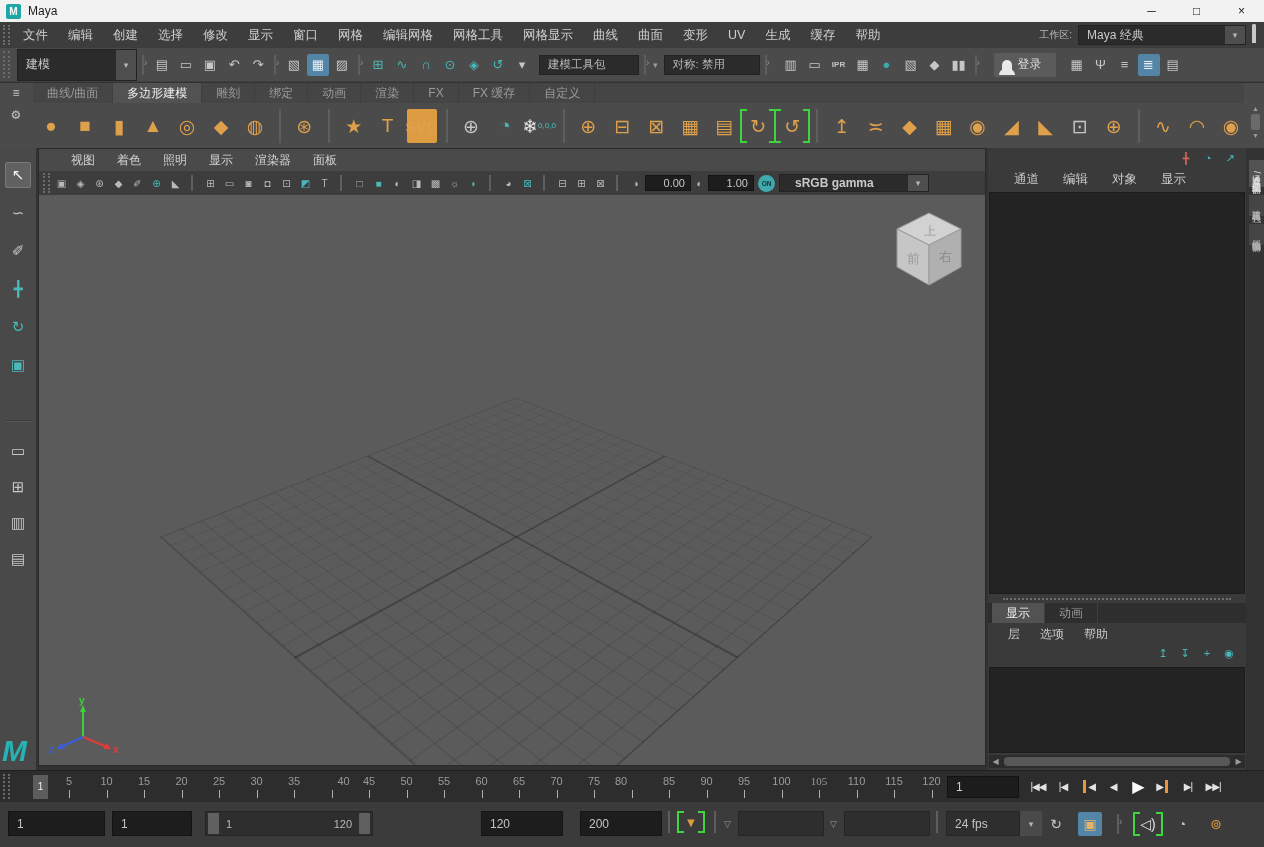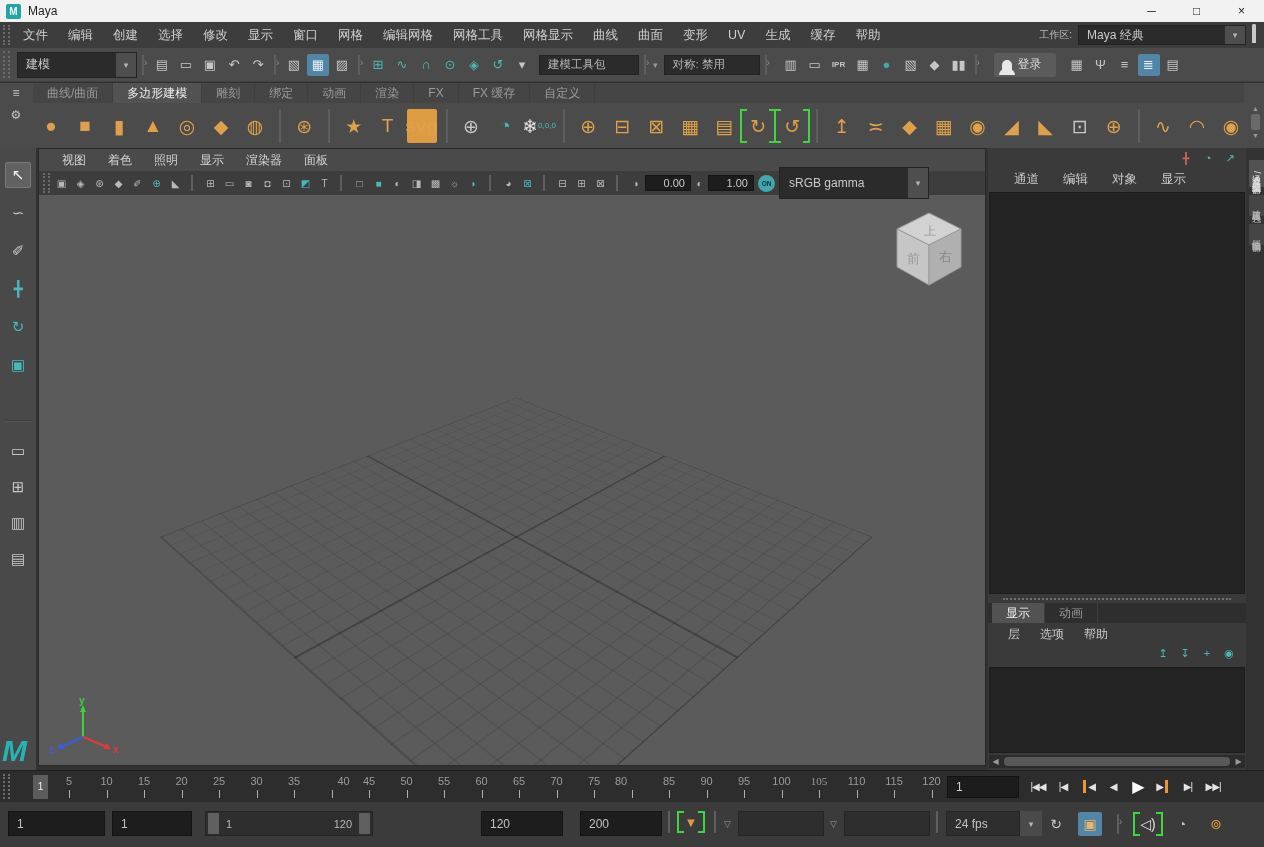--- a/index.html
+++ b/index.html
@@ -43,21 +43,21 @@
     border:2px solid #3ed63e; }
   .icon.bracket::before { left:-3px; border-right:none; }
   .icon.bracket::after { right:-3px; border-left:none; }
   .icon i { font-style:normal; display:block; font-size:8px; color:#49c2c2; line-height:4px; }
   .icon.txt { font-size:8px; font-weight:bold; letter-spacing:0; }
   .icon.badge { background:#dd9c41; color:#3a3a3a; font-size:9px; font-weight:bold; width:26px; height:24px; }
 
   
   .statusline { position:absolute; left:0; top:48px; width:1264px; height:34px; background:#4b4b4b;
     display:flex; align-items:center; border-bottom:1px solid #404040; }
-  .mode-dd { width:120px; height:26px; margin-left:4px; padding-left:8px; }
+  .mode-dd { width:120px; height:32px; margin-left:4px; padding-left:8px; }
   .field { height:20px; background:#2b2b2b; border:1px solid #232323; color:#b9b9b9; font-size:11.5px;
     display:flex; align-items:center; padding-left:8px; flex:none; }
   .login-btn { height:24px; background:#5b5b5b; color:#dcdcdc; font-size:12px; display:flex; align-items:center;
     gap:6px; padding:0 14px 0 8px; border-radius:2px; flex:none; }
   .person { width:10px; height:10px; border-radius:50% 50% 0 0; background:#e8e8e8; position:relative; }
   .person::after { content:""; position:absolute; left:-3px; top:9px; width:16px; height:6px; background:#e8e8e8;
     border-radius:6px 6px 0 0; }
   .iconrow { display:flex; align-items:center; gap:2px; }
 
   
@@ -79,31 +79,31 @@
   .main { position:absolute; left:0; top:148px; width:1264px; height:622px; background:#323232; }
 
   .toolbox { position:absolute; left:0; top:0; width:36px; height:622px; background:#494949; display:flex;
     flex-direction:column; align-items:center; padding-top:14px; gap:14px; }
   .toolbox .icon { width:26px; height:26px; font-size:15px; }
   .toolbox .icon.active { background:#616161; border:1px solid #7a7a7a; color:#f2f2f2; }
   .tool-div { width:26px; border-top:1px solid #3c3c3c; border-bottom:1px solid #575757; margin:28px 0 2px; }
   .maya-logo { position:absolute; bottom:2px; left:2px; color:#27b3b3; font-size:30px; font-weight:bold; font-style:italic; }
 
   .viewport { position:absolute; left:38px; top:0; width:948px; height:618px; background:#5b5b5b; border:1px solid #2a2a2a; overflow:hidden; }
-  .panelmenu { height:22px; background:#4a4a4a; display:flex; align-items:center; padding-left:12px; }
+  .panelmenu { height:22px; background:#4a4a4a; display:flex; align-items:center; padding-left:21px; }
   .panelmenu .menu-item { font-size:12px; line-height:22px; padding:0 11px; color:#d2d2d2; }
   .paneltoolbar { height:24px; background:#3d3d3d; display:flex; align-items:center; gap:1px; padding-left:2px; }
   .paneltoolbar .icon { width:17px; height:18px; font-size:10px; color:#b9b9b9; }
   .paneltoolbar .sep-handle { height:16px; }
   .paneltoolbar .sep-handle::after { content:""; }
   .pt-field { width:46px; height:16px; background:#1d1d1d; border:1px solid #151515; color:#c9c9c9; font-size:11px;
     display:flex; align-items:center; justify-content:flex-end; padding-right:5px; }
   .on-badge { width:17px; height:17px; border-radius:50%; background:#3fa9ad; color:#0d3234; font-size:6.5px; font-weight:bold;
     display:flex; align-items:center; justify-content:center; margin:0 3px; }
-  .gamma-dd { width:150px; height:32px; padding-left:9px; font-size:12px; }
+  .gamma-dd { width:150px; height:18px; padding-left:15px; font-size:12px;font-weight:bold; }
 
   .grid-plane { position:absolute; left:477px; top:388px; width:504px; height:504px;
     transform:translate(-50%,-50%) perspective(760px) rotateX(57deg) rotateZ(45deg);
     border:1px solid rgba(0,0,0,0.18);
     background-image:
       linear-gradient(0deg, transparent calc(50% - 1px), rgba(0,0,0,0.28) calc(50% - 1px), rgba(0,0,0,0.28) calc(50% + 1px), transparent calc(50% + 1px)),
       linear-gradient(90deg, transparent calc(50% - 1px), rgba(0,0,0,0.28) calc(50% - 1px), rgba(0,0,0,0.28) calc(50% + 1px), transparent calc(50% + 1px)),
       repeating-linear-gradient(0deg, rgba(0,0,0,0.13) 0 1px, transparent 1px 21px),
       repeating-linear-gradient(90deg, rgba(0,0,0,0.13) 0 1px, transparent 1px 21px); }
   .viewcube { position:absolute; top:58px; right:10px; }

